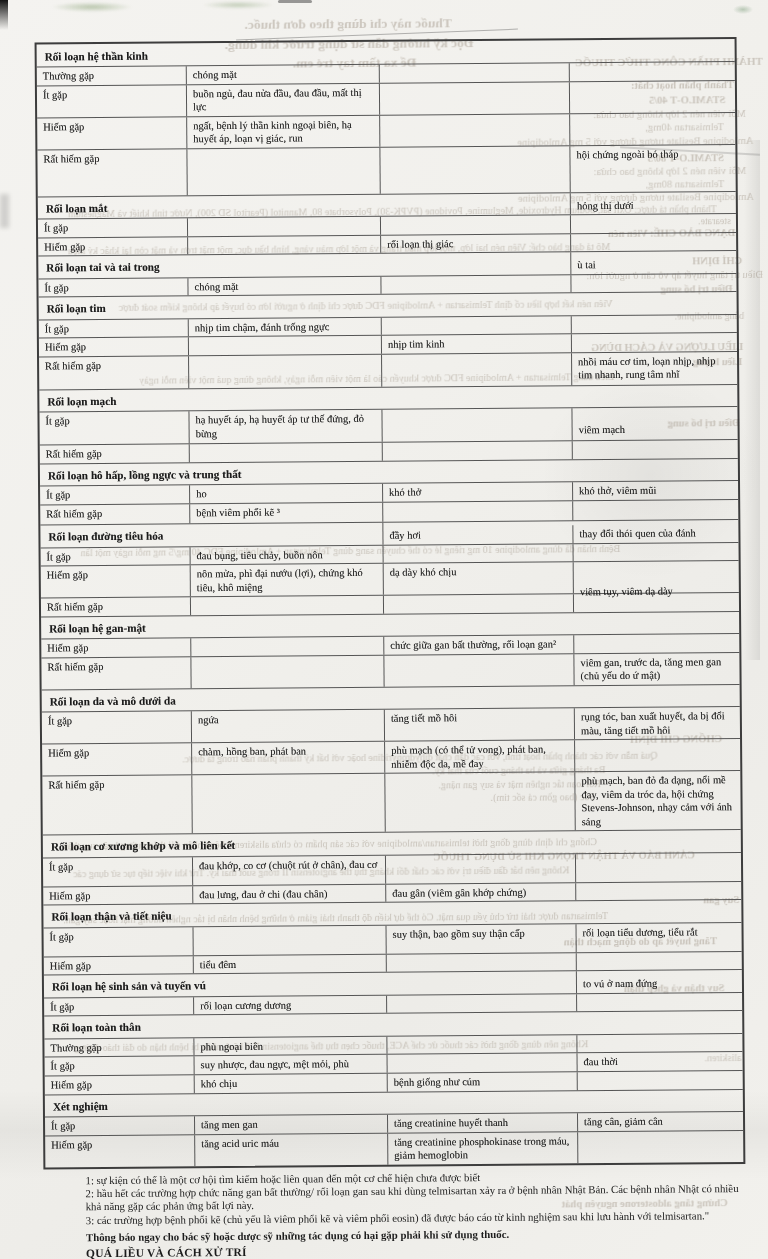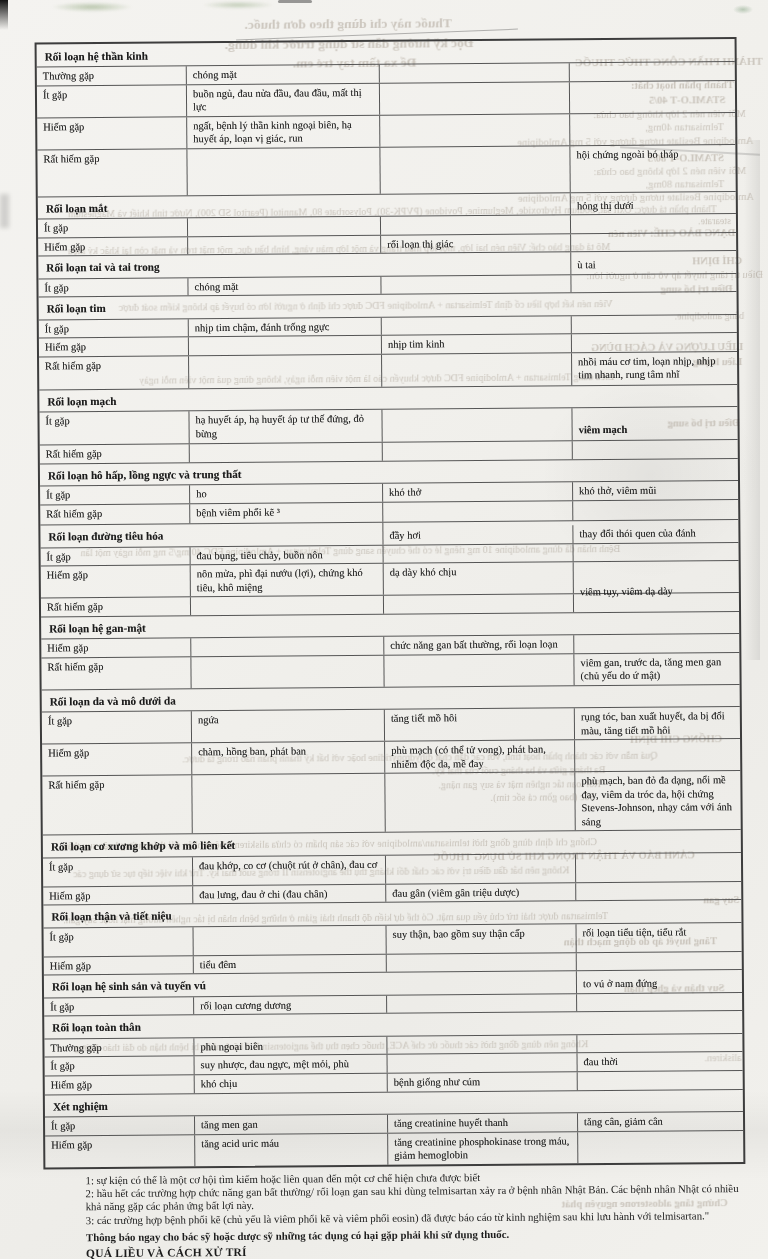--- a/index.html
+++ b/index.html
@@ -47,21 +47,21 @@
     padding:2px 6px;border-right:1px solid #555;
     font-size:10.5px;line-height:13.5px;color:#1b1b1b;
     text-shadow:0 0 .4px rgba(0,0,0,.35);
   }
   .cell:last-child{border-right:none;}
   .thead{align-items:end;}
   .thead .title-cell{font-weight:bold;font-size:11.2px;padding:5px 6px 3px 8px;}
   .thead.full{grid-template-columns:1fr;}
   .thead.with4{grid-template-columns:533px 1fr;}
   .thead.with34{grid-template-columns:343px 190px 1fr;}
-  .pos-low{display:inline-block;padding-top:13px;font-weight:bold;}
+  .pos-low{display:inline-block;padding-top:13px;}
   .pos-raise{display:inline-block;position:relative;top:-11px;}
 
   .bottom-block{margin-left:42px;margin-top:5px;width:660px;font-size:10.8px;line-height:12.9px;}
   .fn{margin:1px 0;}
   .notice{font-weight:bold;margin:4px 0 2px 0;}
   .h1{font-weight:bold;font-size:11.5px;margin:3px 0 2px 0;letter-spacing:.2px;}
   .sub{font-weight:bold;font-style:italic;margin:3px 0 1px 0;}
 </style>
 </head>
 <body>
@@ -255,21 +255,21 @@
           <div class="cell"></div>
           <div class="cell"></div>
           <div class="cell"><span class="pos-raise">viêm tụy, viêm dạ dày</span></div>
         </div>
         <div class="trow thead full" style="min-height: 15px;">
           <div class="cell title-cell">Rối loạn hệ gan-mật</div>
         </div>
         <div class="trow" style="min-height: 17px;">
           <div class="cell">Hiếm gặp</div>
           <div class="cell"></div>
-          <div class="cell">chức năng gan bất thường, rối loạn loạn</div>
+          <div class="cell">chức giữa gan bất thường, rối loạn gan²</div>
           <div class="cell"></div>
         </div>
         <div class="trow" style="min-height: 28px;">
           <div class="cell">Rất hiếm gặp</div>
           <div class="cell"></div>
           <div class="cell"></div>
           <div class="cell"><span>viêm gan, trước da, tăng men gan (chủ yếu do ứ mật)</span></div>
         </div>
         <div class="trow thead full" style="min-height: 15px;">
           <div class="cell title-cell">Rối loạn da và mô dưới da</div>
@@ -297,31 +297,31 @@
         </div>
         <div class="trow" style="min-height: 28px;">
           <div class="cell">Ít gặp</div>
           <div class="cell">đau khớp, co cơ (chuột rút ở chân), đau cơ</div>
           <div class="cell"></div>
           <div class="cell"></div>
         </div>
         <div class="trow" style="min-height: 14px;">
           <div class="cell">Hiếm gặp</div>
           <div class="cell">đau lưng, đau ở chi (đau chân)</div>
-          <div class="cell">đau gân (viêm gân triệu dược)</div>
+          <div class="cell">đau gân (viêm gân khớp chứng)</div>
           <div class="cell"></div>
         </div>
         <div class="trow thead full" style="min-height: 15px;">
           <div class="cell title-cell">Rối loạn thận và tiết niệu</div>
         </div>
         <div class="trow" style="min-height: 28px;">
           <div class="cell">Ít gặp</div>
           <div class="cell"></div>
           <div class="cell">suy thận, bao gồm suy thận cấp</div>
-          <div class="cell"><span>rối loạn tiểu tiện, tiểu rắt</span></div>
+          <div class="cell"><span>rối loạn tiểu dương, tiểu rắt</span></div>
         </div>
         <div class="trow" style="min-height: 16px;">
           <div class="cell">Hiếm gặp</div>
           <div class="cell">tiểu đêm</div>
           <div class="cell"></div>
           <div class="cell"></div>
         </div>
         <div class="trow thead with4" style="min-height: 16px;">
           <div class="cell title-cell">Rối loạn hệ sinh sản và tuyến vú</div>
           <div class="cell">to vú ở nam đứng</div>

